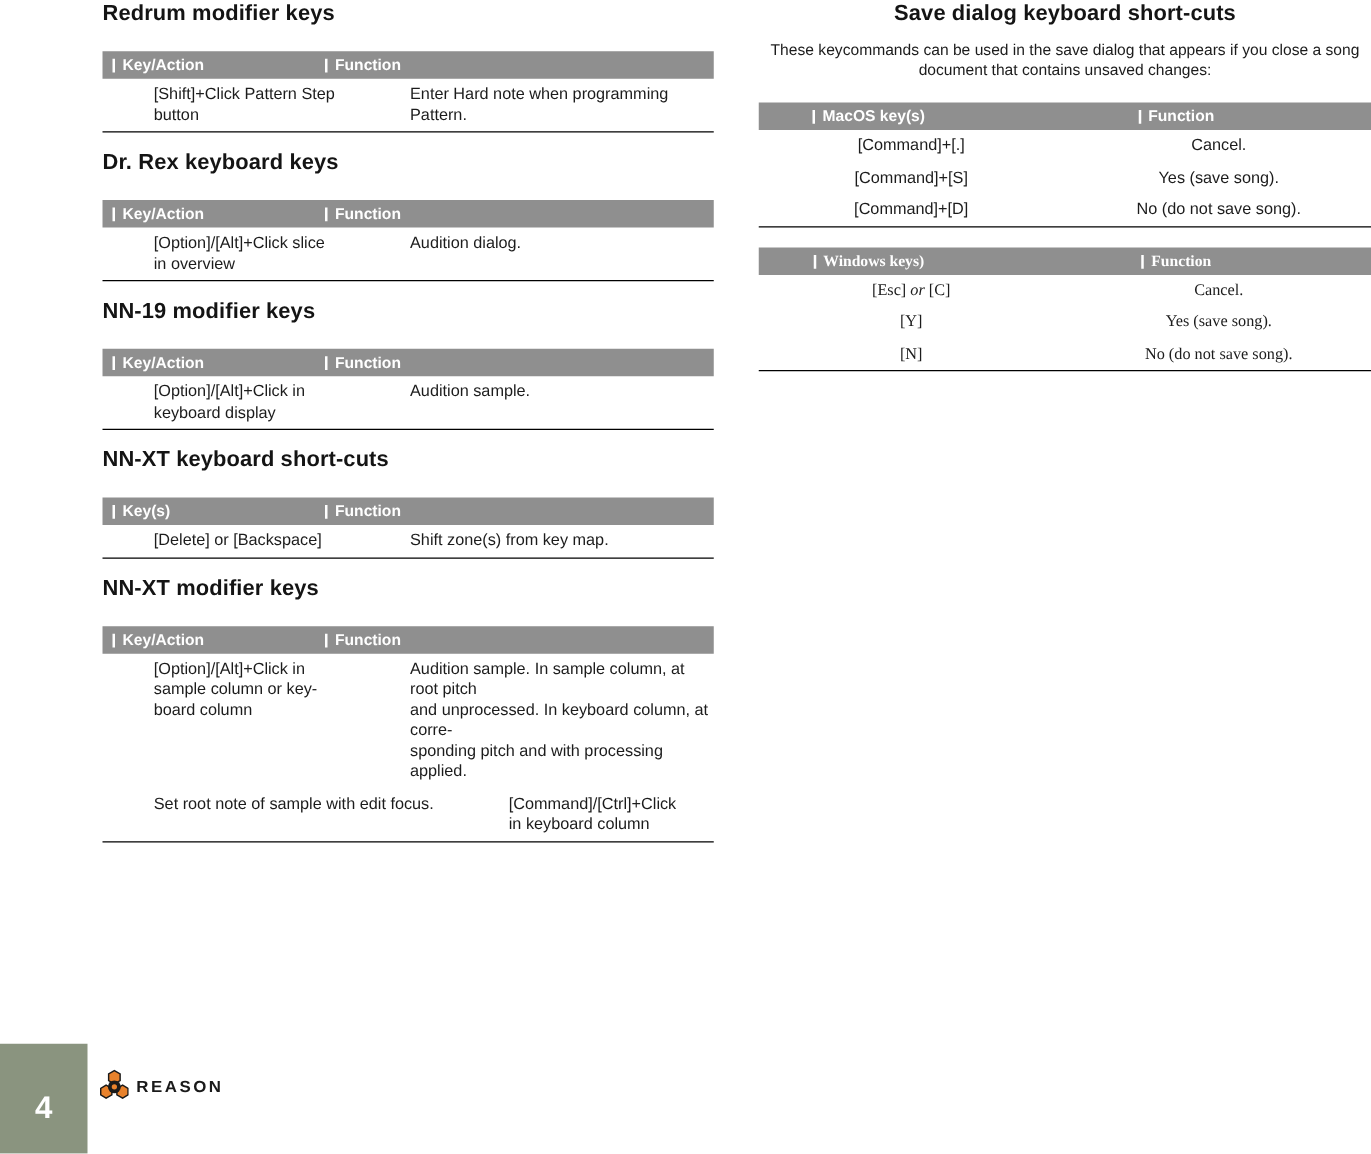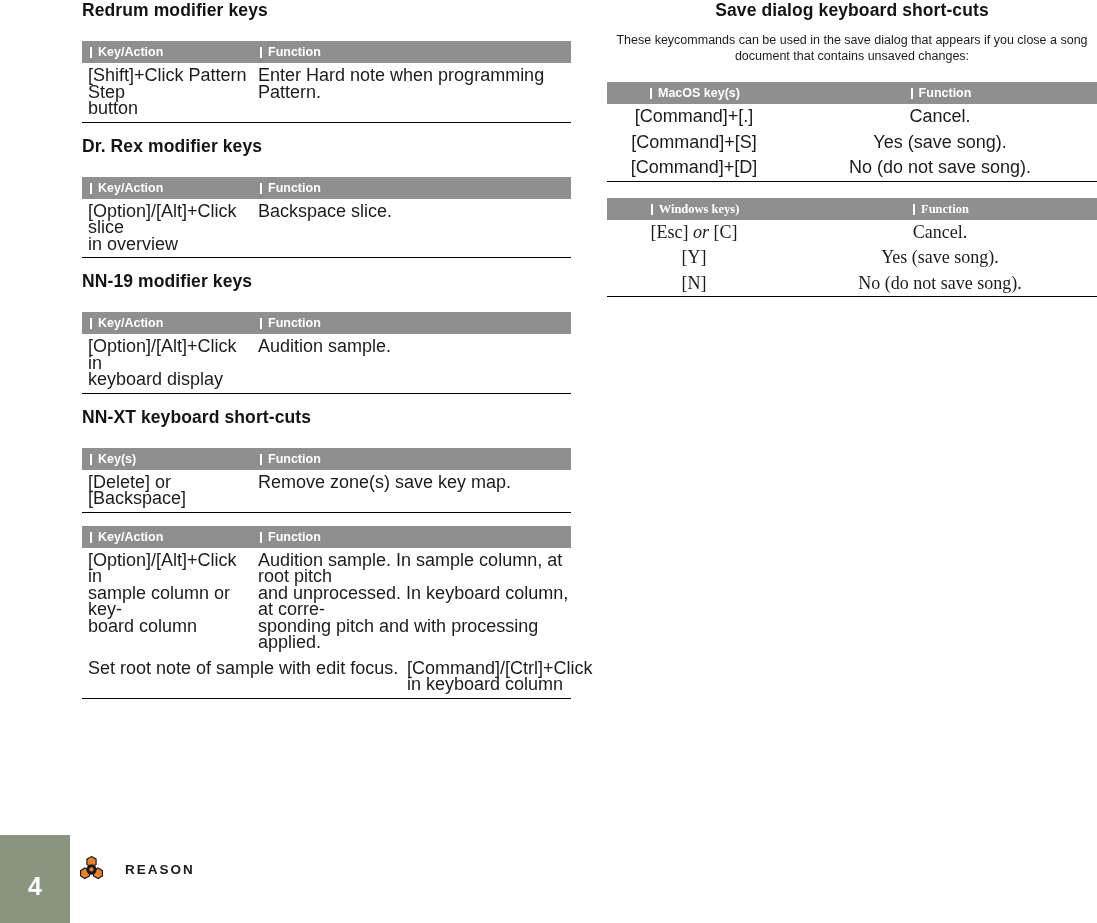--- a/index.html
+++ b/index.html
@@ -65,24 +65,25 @@
     height: 11px;
     background: var(--table-header-text, #ffffff);
     margin: 0 6px 0 2px;
     vertical-align: -2px;
   }
   .trow {
     display: flex;
     padding: 4px 0 5px 0;
   }
   .td {
-    font-size: 18px;
+    font-size: 13px;
     line-height: 16.5px;
     box-sizing: border-box;
     white-space: pre-line;
+    margin-left: 35px;
   }
   .key-col {
     width: 170px;
     flex: none;
     padding-left: 6px;
     padding-right: 2px;
   }
   .fn-col {
     flex: 1;
     padding-left: 6px;
@@ -107,21 +108,21 @@
     color: #ffffff;
     font-size: 25px;
     font-weight: bold;
   }
   .logo {
     position: absolute;
     left: 80px;
     top: 855px;
     display: flex;
     align-items: center;
-    gap: 22px;
+    gap: 6px;
   }
   .logo-text {
     font-size: 13.5px;
     font-weight: 800;
     letter-spacing: 2px;
     color: #1a1a1a;
     transform: scaleY(0.95);
   }
 </style>
 </head>
@@ -140,30 +141,30 @@
         </div>
         <div class="trow">
           <div class="td key-col">[Shift]+Click Pattern Step
 button</div>
           <div class="td fn-col">Enter Hard note when programming Pattern.</div>
         </div>
       </div>
     </section>
 
     <section>
-      <h2>Dr. Rex modifier keys</h2>
+      <h2>Dr. Rex keyboard keys</h2>
       <div class="table">
         <div class="thead">
           <div class="th key-col">Key/Action</div>
           <div class="th fn-col">Function</div>
         </div>
         <div class="trow">
           <div class="td key-col">[Option]/[Alt]+Click slice
 in overview</div>
-          <div class="td fn-col">Backspace slice.</div>
+          <div class="td fn-col">Audition dialog.</div>
         </div>
       </div>
     </section>
 
     <section>
       <h2>NN-19 modifier keys</h2>
       <div class="table">
         <div class="thead">
           <div class="th key-col">Key/Action</div>
           <div class="th fn-col">Function</div>
@@ -178,26 +179,27 @@
 
     <section>
       <h2>NN-XT keyboard short-cuts</h2>
       <div class="table">
         <div class="thead">
           <div class="th key-col">Key(s)</div>
           <div class="th fn-col">Function</div>
         </div>
         <div class="trow">
           <div class="td key-col">[Delete] or [Backspace]</div>
-          <div class="td fn-col">Remove zone(s) save key map.</div>
-        </div>
-      </div>
-    </section>
-
-    <section>
+          <div class="td fn-col">Shift zone(s) from key map.</div>
+        </div>
+      </div>
+    </section>
+
+    <section>
+      <h2>NN-XT modifier keys</h2>
       <div class="table">
         <div class="thead">
           <div class="th key-col">Key/Action</div>
           <div class="th fn-col">Function</div>
         </div>
         <div class="trow">
           <div class="td key-col">[Option]/[Alt]+Click in
 sample column or key-
 board column</div>
           <div class="td fn-col">Audition sample. In sample column, at root pitch

